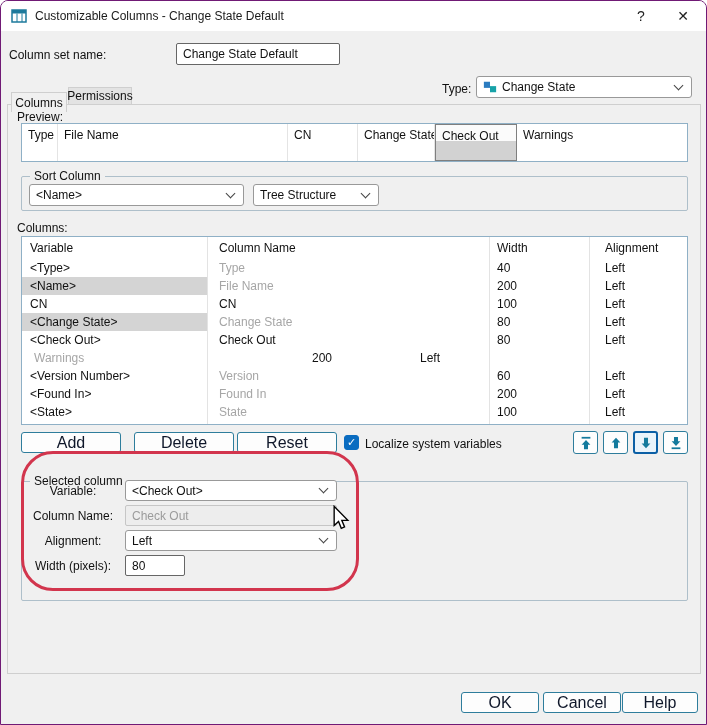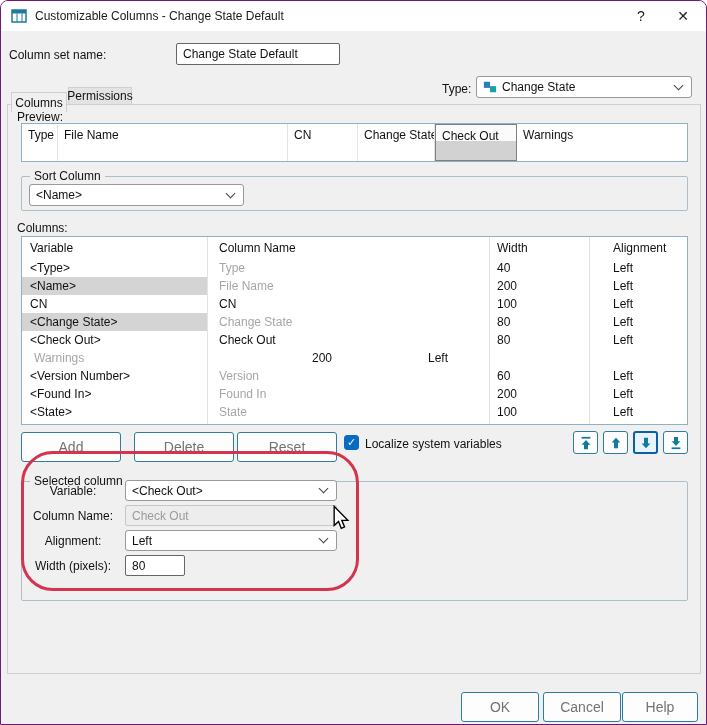--- a/index.html
+++ b/index.html
@@ -21,22 +21,22 @@
 
   
   .lbl { position:absolute; white-space:nowrap; }
   .textbox { position:absolute; background:#fff; border:1px solid #666; border-radius:2px;
              display:flex; align-items:center; padding:0 6px; }
   .textbox.disabled { background:#ededed; border-color:#c6c6c6; color:#9b9b9b; }
   .combo { position:absolute; background:#fff; border:1px solid #999; border-radius:3px;
            display:flex; align-items:center; padding:0 6px; }
   .chev { width:7px; height:7px; border-right:1.4px solid #444; border-bottom:1.4px solid #444;
           transform:rotate(45deg); margin:-4px 3px 0 auto; flex:0 0 auto; }
-  .btn { position:absolute; height:30px; background:#fdfdfd; border:1px solid #2e7d9c; border-radius:3px;
-         display:flex; align-items:center; justify-content:center; font-size:14px; color:#737373; }
+  .btn { position:absolute; height:21px; background:#fdfdfd; border:1px solid #2e7d9c; border-radius:3px;
+         display:flex; align-items:center; justify-content:center; font-size:16px; color:#0f172a; }
   .groupbox { position:absolute; border:1px solid #aebfca; border-radius:2px; }
   .gb-label { position:absolute; top:-8px; left:8px; background:#f0f0f0; padding:0 4px; white-space:nowrap; }
 
   
   .panel { position:absolute; left:6px; top:103px; width:694px; height:570px;
            background:#f0f0f0; border:1px solid #cfcfcf; }
   .tab { position:absolute; display:flex; align-items:center; justify-content:center;
          border:1px solid #cfcfcf; border-bottom:none; }
   .tab.active { left:10px; top:84px; width:56px; height:20px; background:#f0f0f0;margin-top:7px; }
   .tab.inactive { left:67px; top:86px; width:64px; height:17px; background:#e3e3e3; }
@@ -55,21 +55,21 @@
   
   .ctable { position:absolute; left:20px; top:235px; width:667px; height:189px;
             background:#fff; border:1px solid #8fb0c6; overflow:hidden; }
   .vline { position:absolute; top:0; bottom:0; width:1px; background:#e3e3e3; }
   .chead, .trow { display:flex; position:relative; }
   .chead { height:22px; align-items:center; }
   .trow { height:18px; align-items:stretch; }
   .cv { width:185px; padding-left:8px; }
   .cn { width:282px; padding-left:12px; }
   .cw { width:100px; padding-left:8px; }
-  .ca { flex:1; padding-left:8px;margin-left:16px; }
+  .ca { flex:1; padding-left:16px; }
   .trow span { display:flex; align-items:center; white-space:nowrap; }
   .dim { color:#a6a6a6; }
   .hl { background:#d4d4d4; }
 
   
   .arrowbtn { position:absolute; top:430px; width:25px; height:23px; background:#fdfdfd;
               border:1px solid #2e7d9c; border-radius:3px; display:flex;
               align-items:center; justify-content:center; }
   .arrowbtn.focus { border:2px solid #0b5fa5; background:#e9f3fb; }
 
@@ -132,20 +132,24 @@
     <div class="pcell c3">Change State</div>
     <div class="pcell c4">Check Out</div>
     <div class="pcell c5">Warnings</div>
   </div>
 
   <div class="groupbox" style="left:20px; top:175px; width:667px; height:35px;">
     <span class="gb-label">Sort Column</span>
   </div>
   <div class="combo" style="left:28px; top:183px; width:215px; height:22px;">
     <span>&lt;Name&gt;</span>
+    <span class="chev"></span>
+  </div>
+  <div class="combo" style="left:252px; top:183px; width:126px; height:22px;">
+    <span>Tree Structure</span>
     <span class="chev"></span>
   </div>
 
   <span class="lbl" style="left:16px; top:220px;">Columns:</span>
   <div class="ctable">
     <div class="vline" style="left:185px;"></div>
     <div class="vline" style="left:467px;"></div>
     <div class="vline" style="left:567px;"></div>
     <div class="chead">
       <span class="cv">Variable</span>

